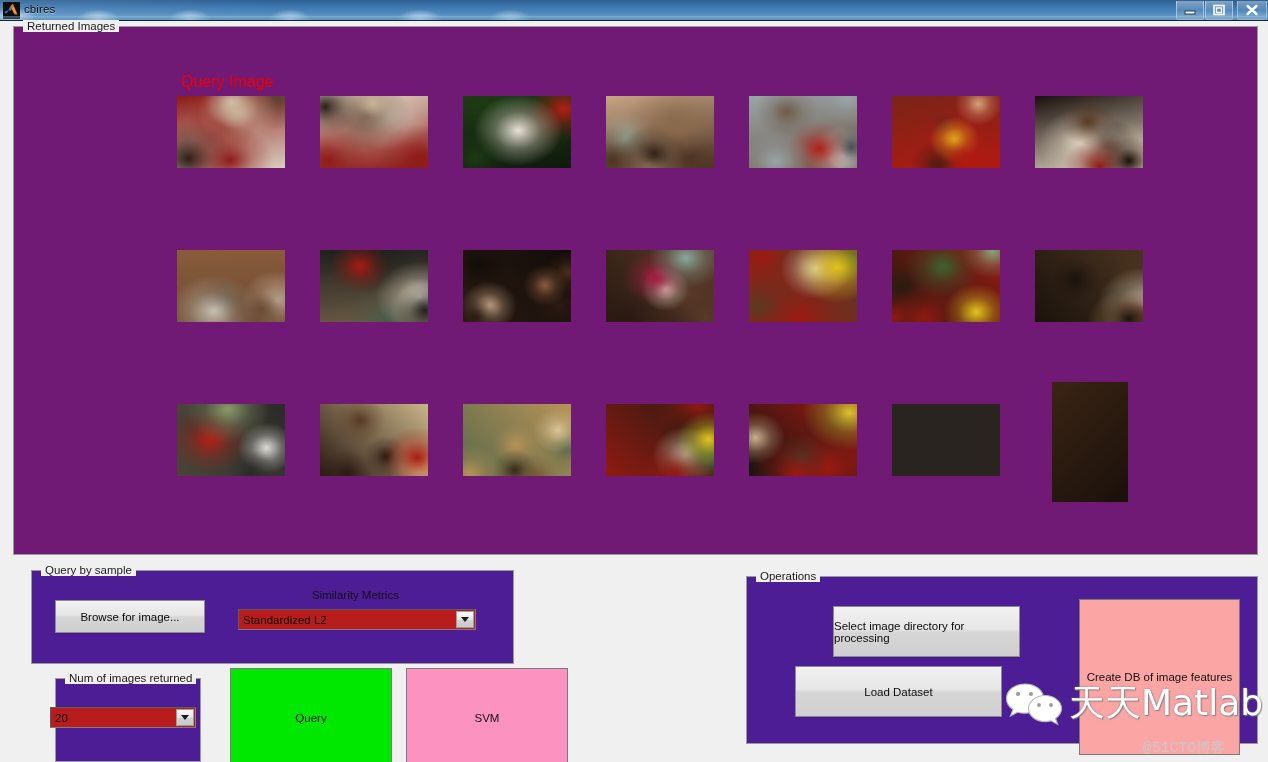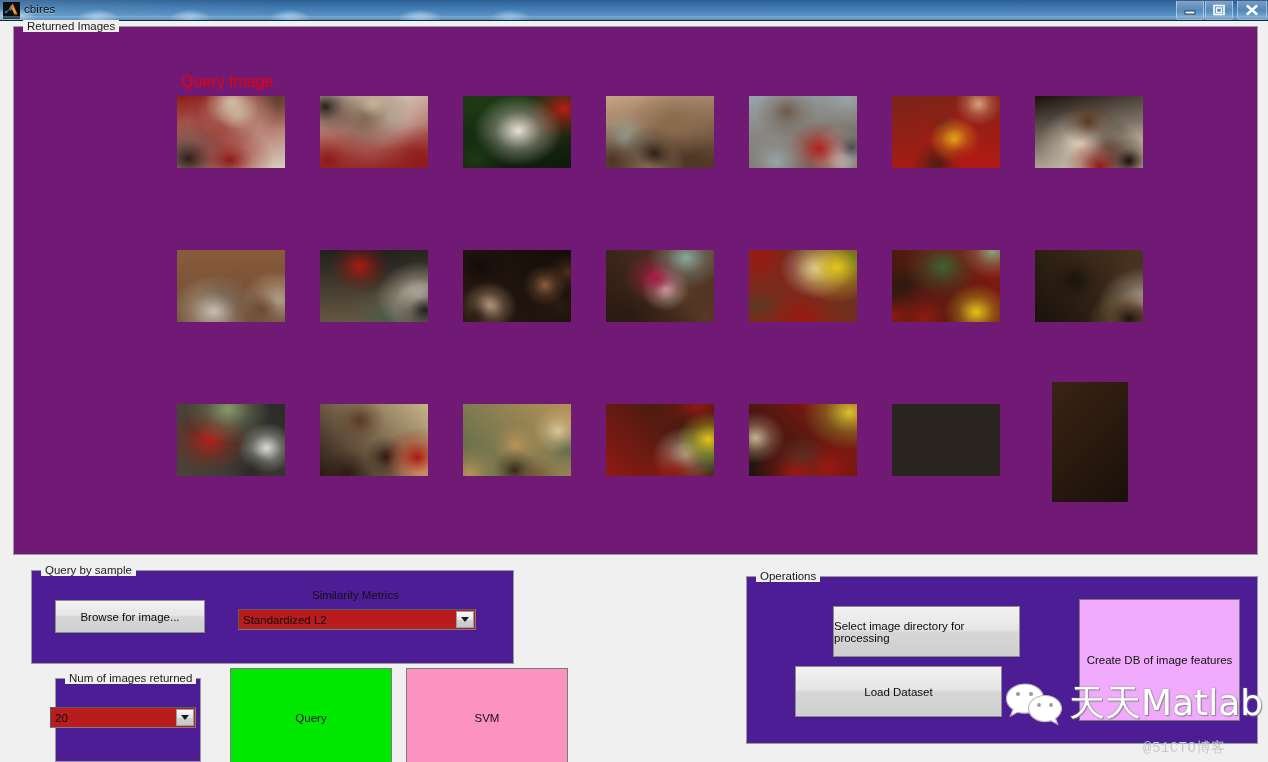--- a/index.html
+++ b/index.html
@@ -245,21 +245,21 @@
 
 <div class="panel" id="p-ops" style="left:746px; top:576px; width:512px; height:168px;">
   <div class="ptitle">Operations</div>
 </div>
 <div class="mbtn" style="left:833px; top:606px; width:187px; height:51px;">
   <span>Select image directory for processing</span>
 </div>
 <div class="mbtn" style="left:795px; top:666px; width:207px; height:51px;">
   <span>Load Dataset</span>
 </div>
-<div class="flatbtn" id="btn-createdb" style="left: 1079px; top: 599px; width: 161px; height: 122px; background: #f0abfc;">
+<div class="flatbtn" id="btn-createdb" style="left: 1079px; top: 599px; width: 161px; height: 156px; background: #fca5a5;">
   <span>Create DB of image features</span>
 </div>
 
 <div id="wechat-wm">
   <svg width="58" height="48" viewBox="0 0 58 48">
     <g fill="#ffffff" stroke="#b9b9b9" stroke-width="1.2">
       <path d="M20 3 C9.5 3 1.5 9.6 1.5 17.5 C1.5 21.9 4 25.8 8 28.4 L5.5 35 L12.6 31.2
                C14.9 31.9 17.4 32.2 20 32.2 C30.5 32.2 38.5 25.5 38.5 17.6 C38.5 9.7 30.5 3 20 3 Z"></path>
       <path d="M40 14.5 C30.8 14.5 23.5 20.5 23.5 27.6 C23.5 34.7 30.8 40.6 40 40.6
                C42.1 40.6 44.1 40.3 46 39.8 L52.6 43.3 L50.5 37.5 C54 35.1 56.5 31.6 56.5 27.6

